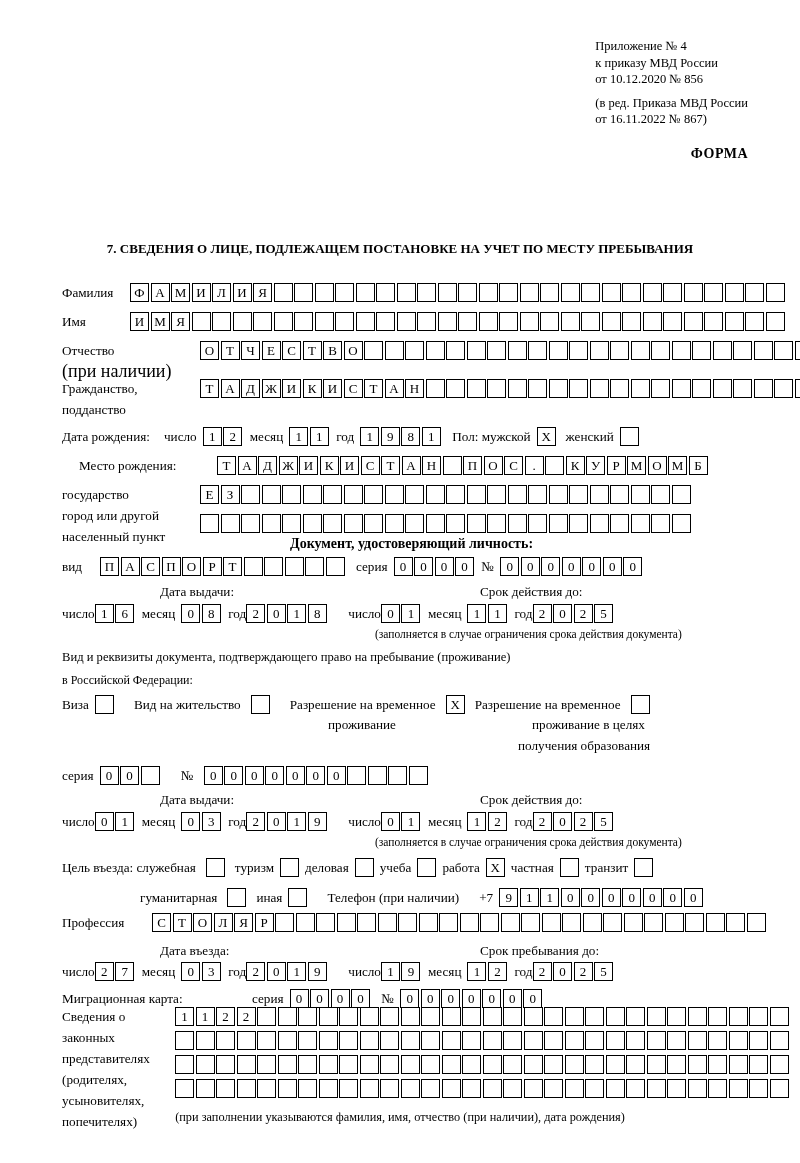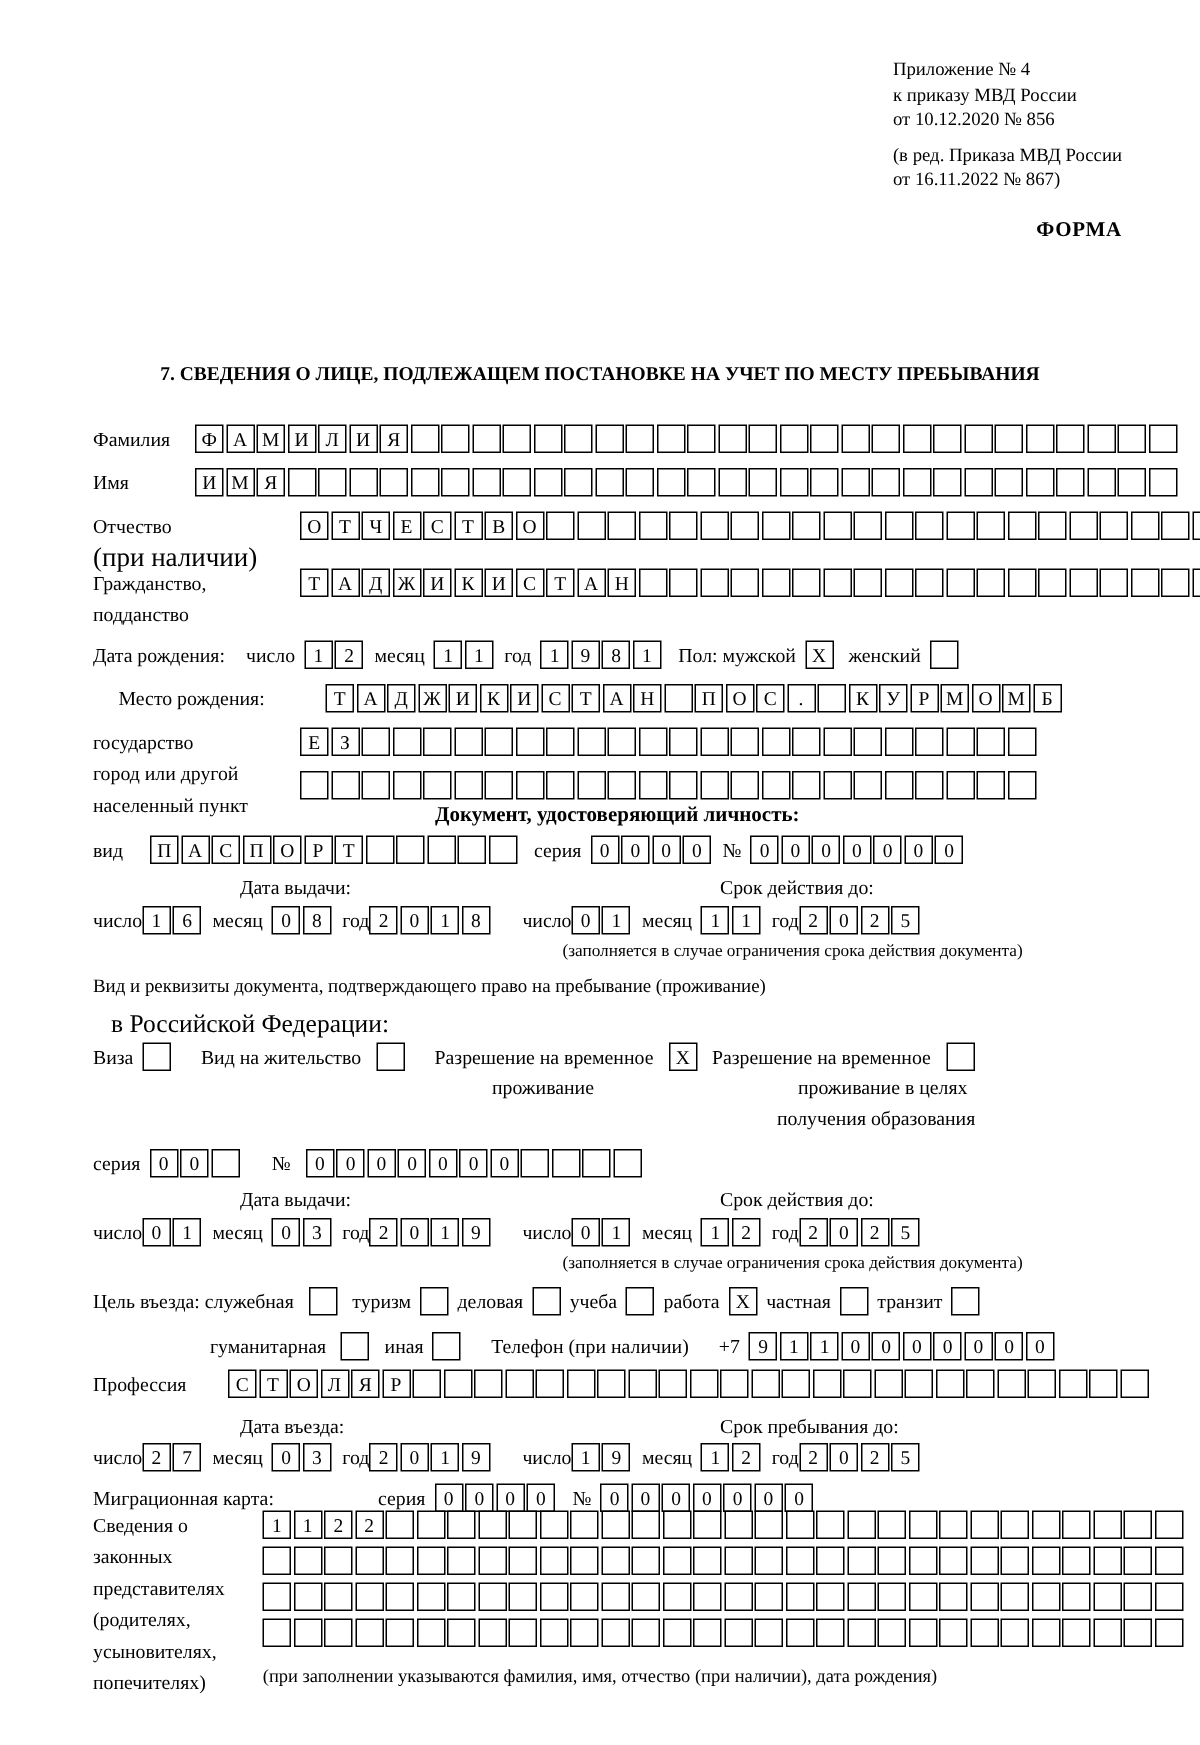--- a/index.html
+++ b/index.html
@@ -449,21 +449,21 @@
   </div>
 
   <div class="row" style="top:628px; left:375px;">
     <span class="note">(заполняется в случае ограничения срока действия документа)</span>
   </div>
 
   <div class="row" style="top:650px; left:62px;">
     <span class="lbl" style="font-size:12.6px;">Вид и реквизиты документа, подтверждающего право на пребывание (проживание)</span>
   </div>
   <div class="row" style="top:673px; left:62px;">
-    <span class="lbl" style="font-size:17px;margin-left:12px;">в Российской Федерации:</span>
+    <span class="lbl" style="font-size:12px;">в Российской Федерации:</span>
   </div>
 
   <div class="row" style="top:695px; left:62px;">
     <span class="lbl">Виза</span>
     <span class="sp6"></span>
     <span class="chk"></span>
     <span class="sp20"></span>
     <span class="lbl">Вид на жительство</span>
     <span class="sp10"></span>
     <span class="chk"></span>

